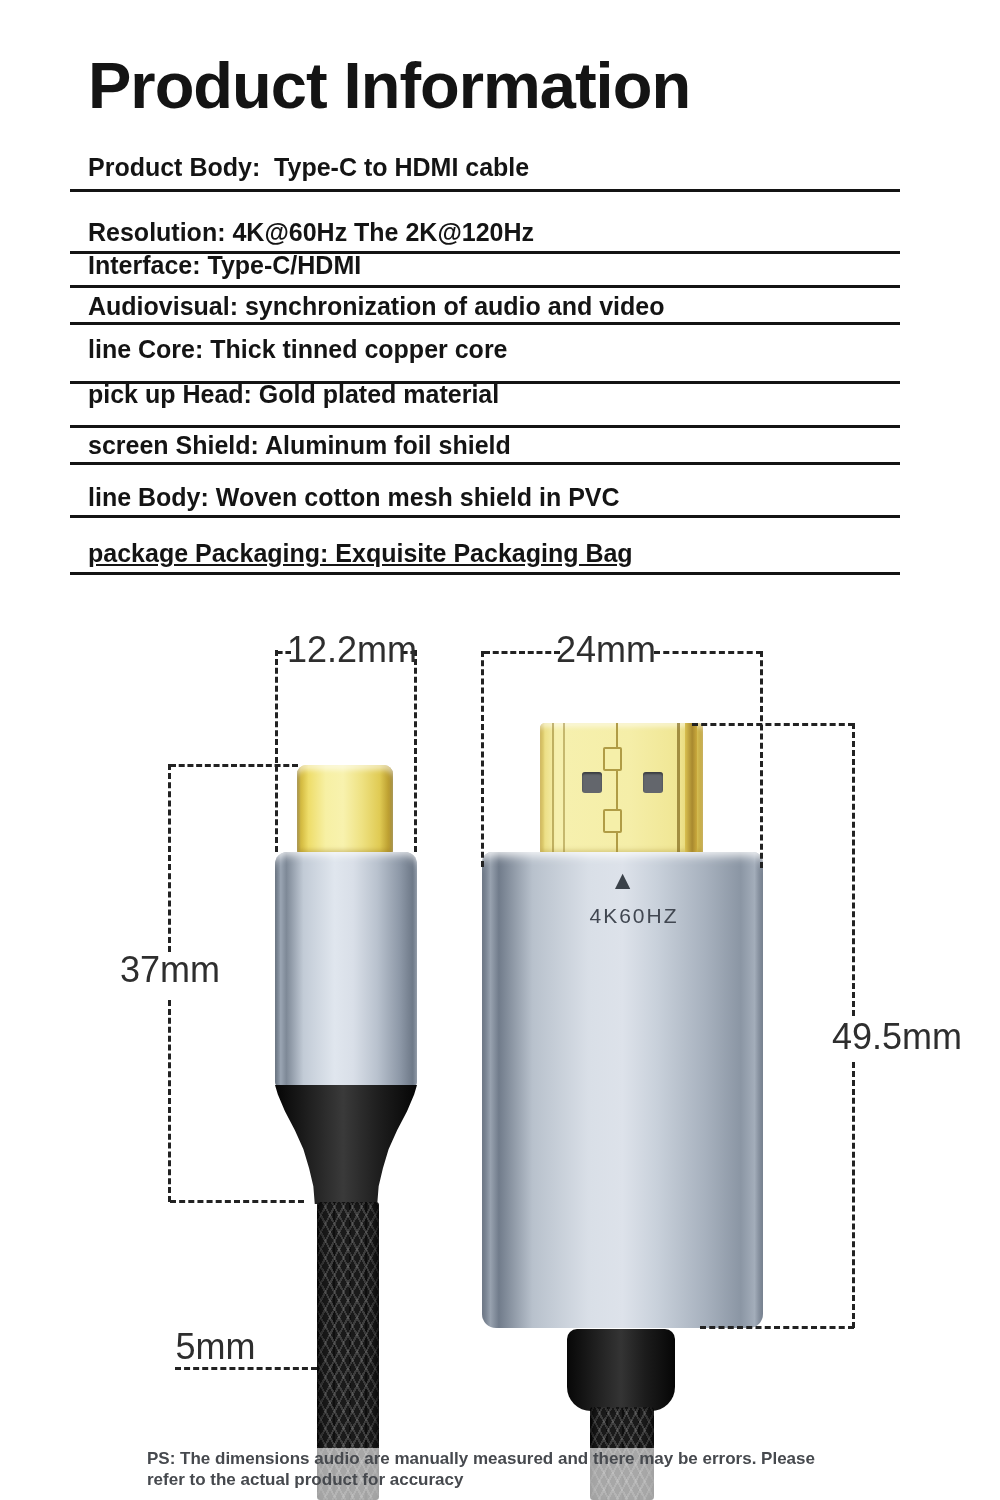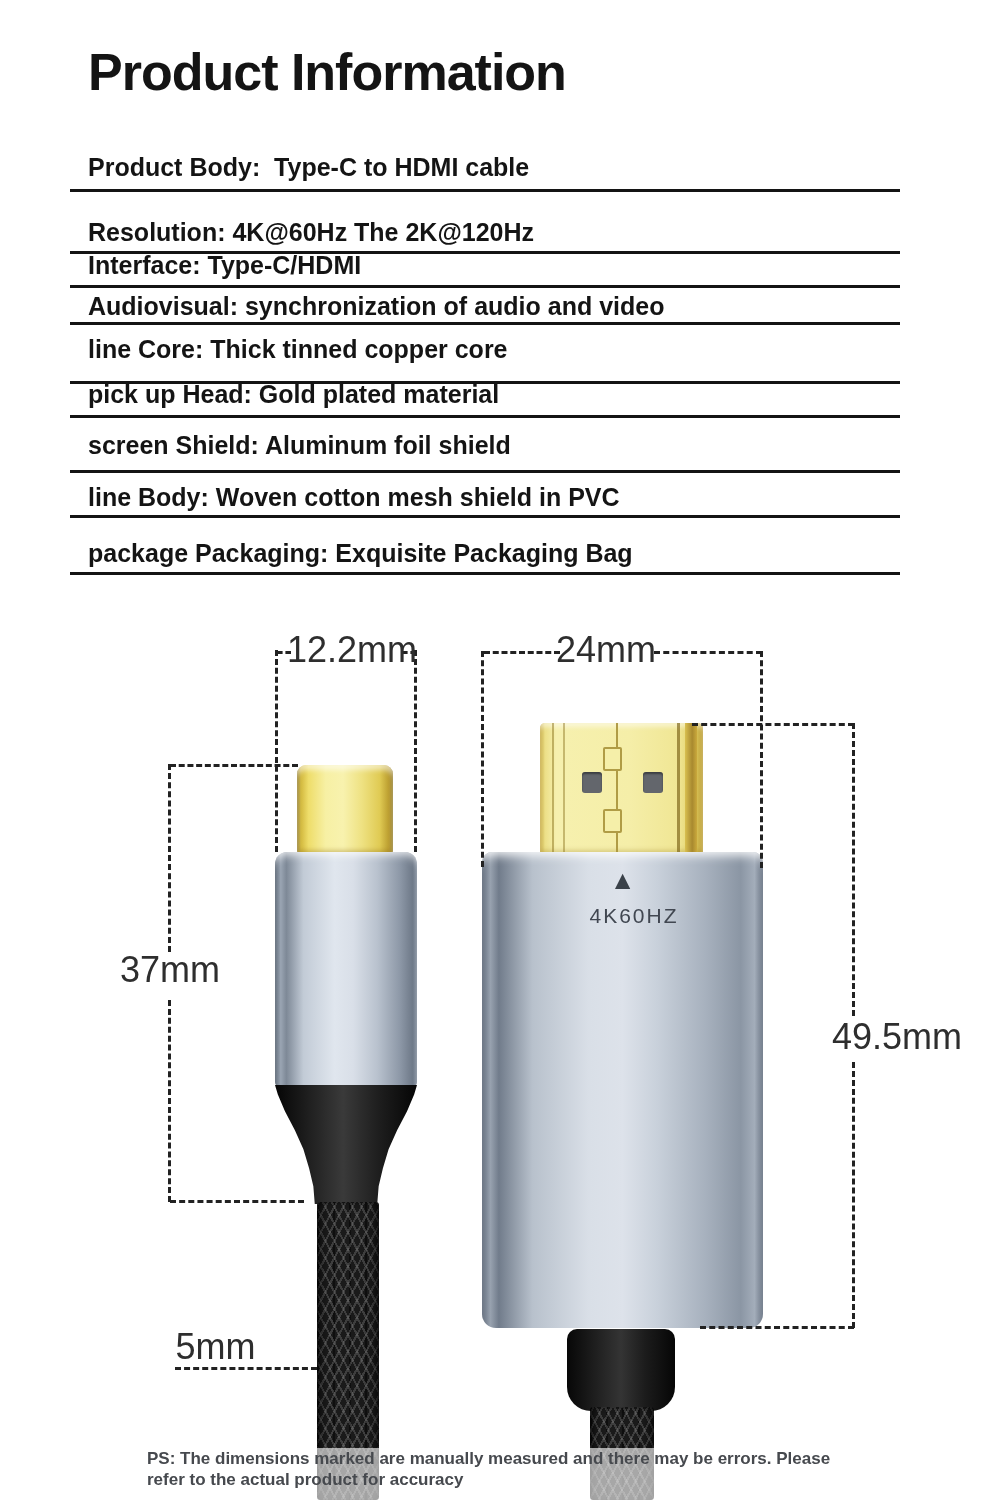--- a/index.html
+++ b/index.html
@@ -1,35 +1,35 @@
 <!DOCTYPE html>
 <html style="--dash: #222222; --text: #141414; --dim-label: #2e2e2e; --gold-pale: #f5efa9; --cable-black: #1a1a1a; --marking: #414751; --footer-text: #46494e;"><head>
 <meta charset="utf-8">
 <style>
   html,body{margin:0;padding:0;background:#ffffff;}
   #stage{position:relative;width:1000px;height:1500px;background:#ffffff;overflow:hidden;
          font-family:"Liberation Sans",sans-serif;}
 
   
-  .title{position:absolute;left:88px;top:28px;font-size:52px;line-height:88px;
+  .title{position:absolute;left:88px;top:42px;font-size:65px;line-height:88px;
          font-weight:bold;letter-spacing:-1px;color:var(--text,#161616);white-space:pre;}
 
   
   .spec{position:absolute;left:70px;width:812px;padding-left:18px;white-space:pre;
         font-weight:bold;font-size:25px;line-height:30px;color:var(--text,#141414);
         border-bottom:3px solid var(--text,#151515);}
   .spec:nth-of-type(1){top:152px;padding-bottom:7px;}
   .spec:nth-of-type(2){top:217px;padding-bottom:4px;}
   .spec:nth-of-type(3){top:250px;padding-bottom:5px;}
   .spec:nth-of-type(4){top:291px;padding-bottom:1px;}
   .spec:nth-of-type(5){top:334px;padding-bottom:17px;}
-  .spec:nth-of-type(6){top:379px;padding-bottom:6px;}
-  .spec:nth-of-type(7){top:430px;padding-bottom:10px;}
+  .spec:nth-of-type(6){top:379px;padding-bottom:16px;}
+  .spec:nth-of-type(7){top:430px;padding-bottom:2px;}
   .spec:nth-of-type(8){top:482px;padding-bottom:3px;}
-  .spec:nth-of-type(9){top:538px;padding-bottom:4px;}
+  .spec:nth-of-type(9){top:538px;padding-bottom:4px;text-decoration:underline;}
 
   
   .dim{position:absolute;font-size:36px;line-height:34px;font-weight:400;
        color:var(--dim-label,#2e2e2e);text-align:center;z-index:6;}
   .dv{position:absolute;width:0;border-left:3px dashed var(--dash,#222);z-index:5;}
   .dh{position:absolute;height:0;border-top:3px dashed var(--dash,#222);z-index:5;}
 
   
   .gold-tip{position:absolute;left:297px;top:765px;width:96px;height:88px;
     border-radius:9px 9px 2px 2px;
@@ -146,17 +146,17 @@
   <div class="dv" style="left:852px;top:723px;height:293px;"></div>
   <div class="dim" style="left:832px;top:1020px;width:130px;">49.5mm</div>
   <div class="dv" style="left:852px;top:1062px;height:266px;"></div>
   <div class="dh" style="left:700px;top:1326px;width:154px;"></div>
 
   <div class="dim" style="left:168px;top:1330px;width:95px;">5mm</div>
   <div class="dh" style="left:175px;top:1367px;width:142px;"></div>
 
   <div class="fade"></div>
   <div class="note">
-    <div>PS: The dimensions marked are manually measured and there may be errors. Please</div>
+    <div>PS: The dimensions audio are manually measured and there may be errors. Please</div>
     <div>refer to the actual product for accuracy</div>
   </div>
 
 </div>
 
 </body></html>

